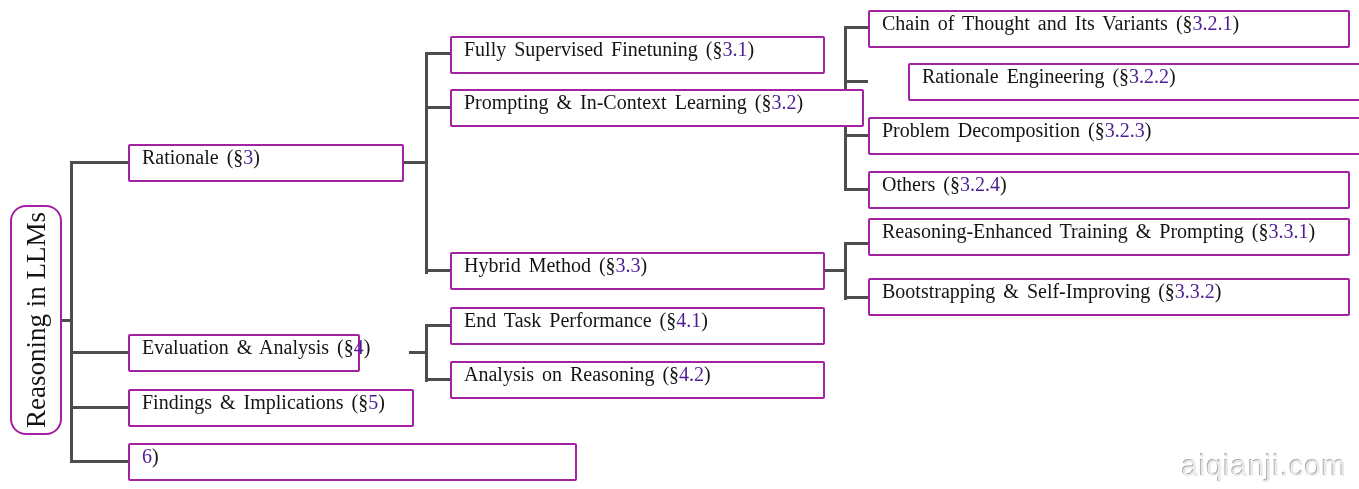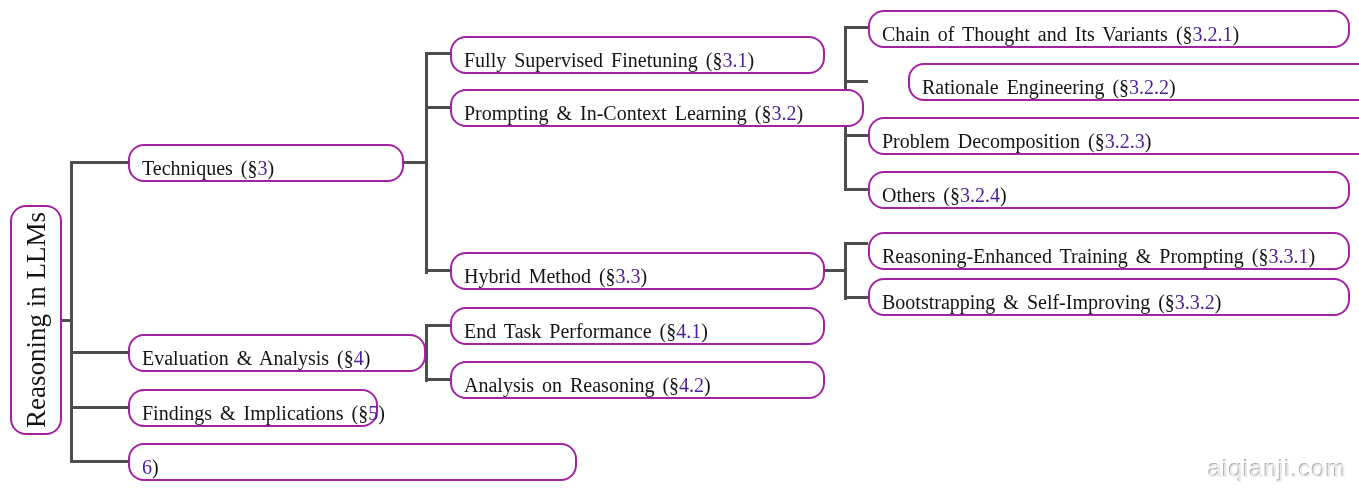--- a/index.html
+++ b/index.html
@@ -2,39 +2,39 @@
 <html><head>
 <meta charset="utf-8">
 <style>
   html,body{margin:0;padding:0;background:#fff;}
   #canvas{
     position:relative;width:1359px;height:489px;background:#ffffff;overflow:hidden;
     font-family:"Liberation Serif","DejaVu Serif",serif;
   }
   .box{
     position:absolute;height:38px;box-sizing:border-box;background:#ffffff;
-    border:2px solid #a321a3;border-radius:16px;display:flex;align-items:flex-end;
+    border:2px solid #a321a3;border-radius:2px;display:flex;align-items:flex-start;
     padding:0 10px 0 12px;font-size:20px;color:#141414;white-space:nowrap;
     word-spacing:3px;z-index:2;
   }
   .ref{color:#4c1d95;}
   .root{
     position:absolute;left:10px;top:205px;width:52px;height:230px;box-sizing:border-box;
     background:#fff;border:2px solid #a321a3;border-radius:16px;z-index:2;
   }
   .root-text{
     position:absolute;top:50%;left:50%;transform:translate(-50%,-50%) rotate(-90deg);
     white-space:nowrap;font-size:27px;color:#141414;
   }
   .hline,.vline{position:absolute;background:#4d4d4d;z-index:1;}
   .hline{height:3px;}
   .vline{width:3px;}
   .watermark{
     position:absolute;right:12px;bottom:6px;
-    font-family:"Liberation Sans","DejaVu Sans",sans-serif;font-size:24px;
+    font-family:"Liberation Sans","DejaVu Sans",sans-serif;font-size:29px;
     color:#e9e9e9;text-shadow:1px 1px 0 #ffffff,-1px -1px 0 #adadad;
     letter-spacing:1px;z-index:0;
   }
 </style>
 </head>
 <body>
 
 <div id="canvas">
 
   <div class="root">
@@ -65,30 +65,30 @@
   <div class="vline" style="left:844px;top:242px;height:58px"></div>
   <div class="hline" style="left:844px;top:242px;width:24px"></div>
   <div class="hline" style="left:844px;top:296px;width:24px"></div>
 
   <div class="hline" style="left:409px;top:351px;width:18px"></div>
   <div class="vline" style="left:425px;top:324px;height:58px"></div>
   <div class="hline" style="left:425px;top:324px;width:25px"></div>
   <div class="hline" style="left:425px;top:378px;width:25px"></div>
 
   <div class="box" style="left:128px;top:144px;width:276px">
-    <span>Techniques (§</span>
+    <span>Rationale (§</span>
       <span class="ref">3</span>
       <span>)</span>
   </div>
-  <div class="box" style="left:128px;top:334px;width:298px">
+  <div class="box" style="left:128px;top:334px;width:232px">
     <span>Evaluation &amp; Analysis (§</span>
       <span class="ref">4</span>
       <span>)</span>
   </div>
-  <div class="box" style="left:128px;top:389px;width:250px">
+  <div class="box" style="left:128px;top:389px;width:286px">
     <span>Findings &amp; Implications (§</span>
       <span class="ref">5</span>
       <span>)</span>
   </div>
   <div class="box" style="left:128px;top:443px;width:449px">
       <span class="ref">6</span>
       <span>)</span>
   </div>
 
   <div class="box" style="left:450px;top:36px;width:375px">
@@ -130,21 +130,21 @@
   <div class="box" style="left:868px;top:117px;width:563px">
     <span>Problem Decomposition (§</span>
       <span class="ref">3.2.3</span>
       <span>)</span>
   </div>
   <div class="box" style="left:868px;top:171px;width:482px">
     <span>Others (§</span>
       <span class="ref">3.2.4</span>
       <span>)</span>
   </div>
-  <div class="box" style="left:868px;top:232px;width:482px">
+  <div class="box" style="left:868px;top:218px;width:482px">
     <span>Reasoning-Enhanced Training &amp; Prompting (§</span>
       <span class="ref">3.3.1</span>
       <span>)</span>
   </div>
   <div class="box" style="left:868px;top:278px;width:482px">
     <span>Bootstrapping &amp; Self-Improving (§</span>
       <span class="ref">3.3.2</span>
       <span>)</span>
   </div>
 

